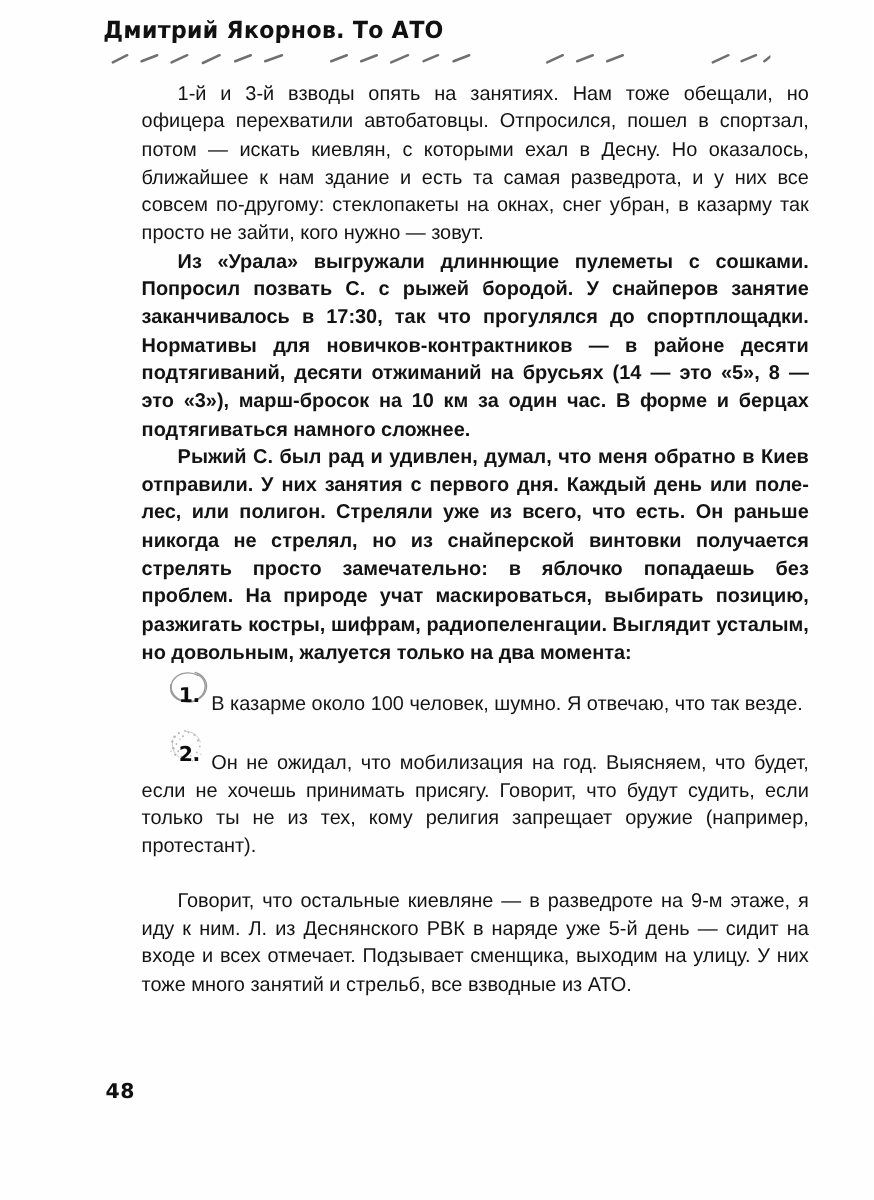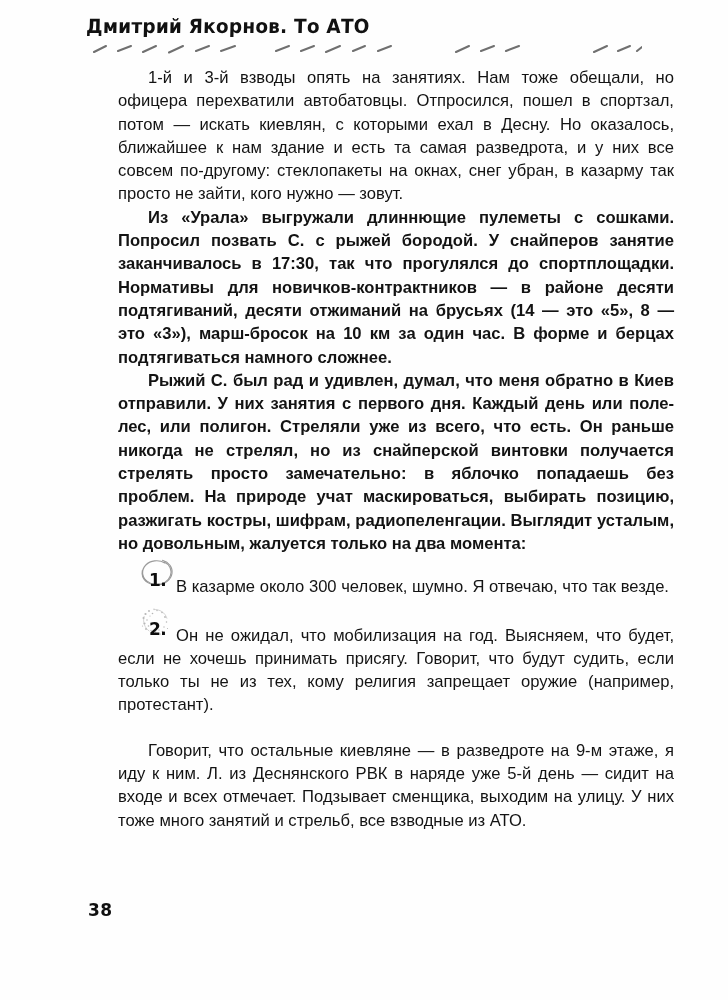--- a/index.html
+++ b/index.html
@@ -177,21 +177,21 @@
     <div class="num-item">
       <span class="marker">
         <svg class="ring" viewBox="0 0 38 34" aria-hidden="true">
           <g fill="none" stroke="#4a4a4a" stroke-width="1.15" stroke-linecap="round">
             <path d="M26.5,6.2 C31.8,8.4 34.3,14.1 32.4,19.6 C30.4,25.4 24.3,29.2 17.6,28.6 C10.6,28.0 5.0,23.2 4.6,17.2 C4.2,11.0 9.6,5.6 16.6,4.9 C20.2,4.5 23.9,5.2 26.8,6.9"></path>
             <path d="M24.6,4.4 C30.9,6.0 34.9,11.4 34.0,17.4 C33.0,23.9 26.4,28.9 19.0,29.1 C12.2,29.3 6.1,25.4 4.4,19.8"></path>
             <path d="M8.3,24.9 C5.2,22.3 3.6,18.4 4.3,14.6"></path>
           </g>
         </svg>
         <span class="glyph">1.</span>
-      </span><span>В казарме около 300 человек, шумно. Я отвечаю, что так везде.</span>
+      </span><span>В казарме около 100 человек, шумно. Я отвечаю, что так везде.</span>
     </div>
 
     <div class="gap-lg"></div>
 
     <div class="num-item">
       <span class="marker">
         <svg class="smudge" viewBox="0 0 36 32" aria-hidden="true">
           <g fill="#6e6e6e">
             <circle cx="7.5" cy="9" r="1.1"></circle>
               <circle cx="11" cy="6" r="0.9"></circle>
@@ -223,15 +223,15 @@
         </svg>
         <span class="glyph">2.</span>
       </span><span>Он не ожидал, что мобилизация на год. Выясняем, что будет, если не хочешь принимать присягу. Говорит, что будут судить, если только ты не из тех, кому религия запрещает оружие (например, протестант).</span>
     </div>
 
     <div class="gap-lg"></div>
 
     <p class="para indent">Говорит, что остальные киевляне — в разведроте на 9-м этаже, я иду к ним. Л. из Деснянского РВК в наряде уже 5-й день — сидит на входе и всех отмечает. Подзывает сменщика, выходим на улицу. У них тоже много занятий и стрельб, все взводные из АТО.</p>
   </div>
 
-  <div class="folio">38</div>
+  <div class="folio">48</div>
 
 </div>
 
 </body></html>

